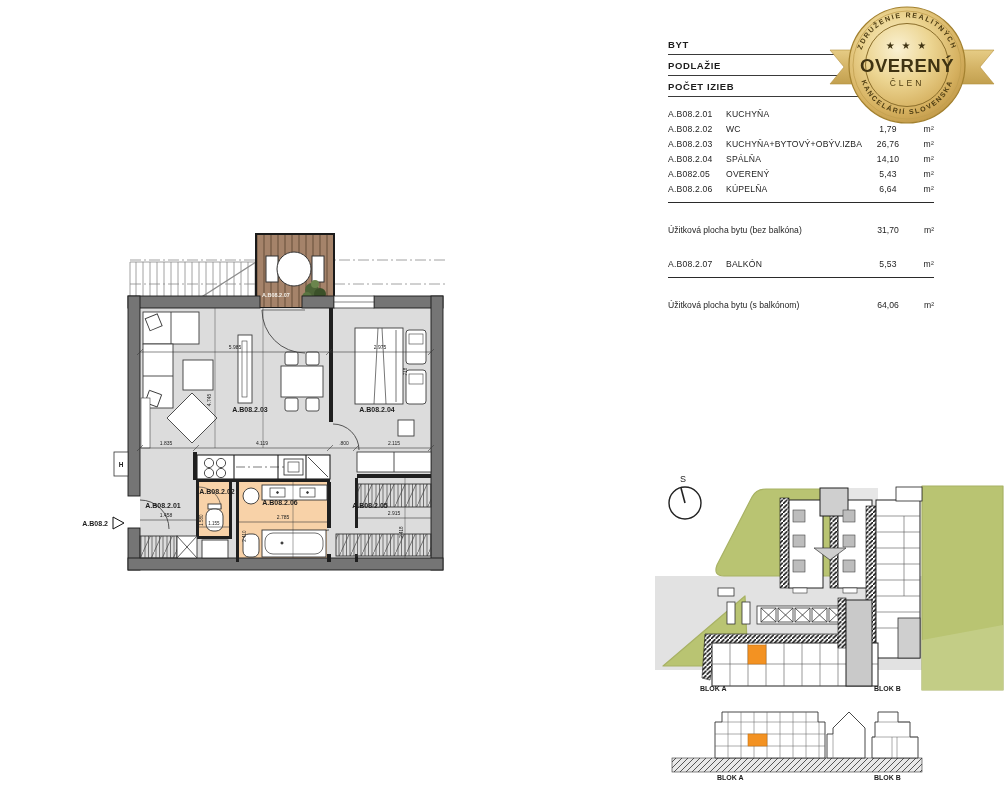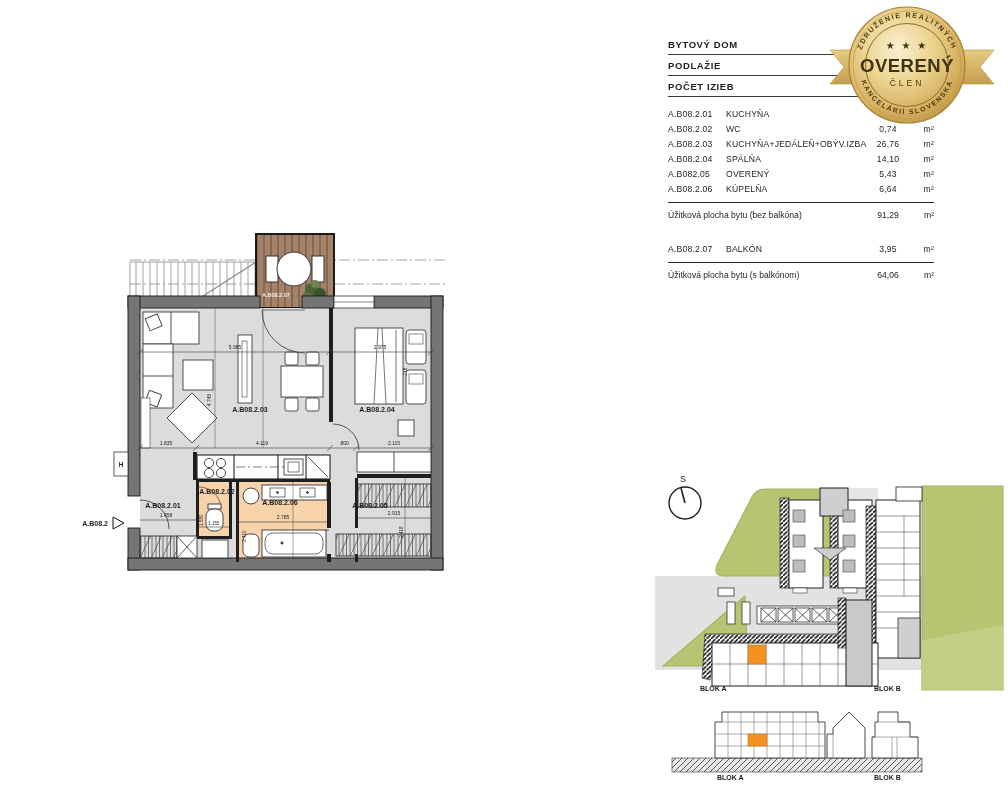--- a/index.html
+++ b/index.html
@@ -11,21 +11,21 @@
   .spec{position:absolute;left:668px;top:34px;width:266px;z-index:2;}
   .hrow{height:20px;display:flex;align-items:center;font-size:9.5px;font-weight:700;
         letter-spacing:.6px;border-bottom:1.3px solid #3a3a3a;width:196px;}
   .rooms{margin-top:9px;}
   .rrow{height:15px;display:flex;align-items:center;font-size:8.6px;letter-spacing:.2px;}
   .c-code{width:58px;}
   .c-name{flex:1;}
   .c-val{width:40px;text-align:center;}
   .c-unit{width:26px;text-align:right;}
   .sep{border-top:1.4px solid #2a2a2a;margin-top:6px;}
-  .trow{display:flex;align-items:center;height:14px;font-size:8.6px;margin-top:5px;}
+  .trow{display:flex;align-items:center;height:14px;font-size:8.6px;margin-top:20px;}
   .trow .c-label{flex:1;}
   .balcony-row{margin-top:19px;}
   .balcony-row .c-name2{flex:1;}
   #badge{position:absolute;left:816px;top:0;z-index:3;}
 </style>
 </head>
 <body>
 
 <svg id="drawing" width="1008" height="796" viewBox="0 0 1008 796">
   <defs>
@@ -420,45 +420,45 @@
 
     <g fill="#1c1c1c" font-size="7" font-weight="700">
       <text x="717" y="780">BLOK A</text>
       <text x="874" y="780">BLOK B</text>
     </g>
   </g>
 </svg>
 
 <div class="spec">
   <div class="hrow">
-      <span>BYTOVÝ DOM</span>
+      <span>BYT</span>
     </div>
   <div class="hrow">
       <span>PODLAŽIE</span>
     </div>
   <div class="hrow">
       <span>POČET IZIEB</span>
     </div>
 
   <div class="rooms">
     <div class="rrow">
       <span class="c-code">A.B08.2.01</span>
       <span class="c-name">KUCHYŇA</span>
       <span class="c-val">3,80</span>
       <span class="c-unit">m²</span>
     </div>
     <div class="rrow">
       <span class="c-code">A.B08.2.02</span>
       <span class="c-name">WC</span>
-      <span class="c-val">0,74</span>
+      <span class="c-val">1,79</span>
       <span class="c-unit">m²</span>
     </div>
     <div class="rrow">
       <span class="c-code">A.B08.2.03</span>
-      <span class="c-name">KUCHYŇA+JEDÁLEŇ+OBÝV.IZBA</span>
+      <span class="c-name">KUCHYŇA+BYTOVÝ+OBÝV.IZBA</span>
       <span class="c-val">26,76</span>
       <span class="c-unit">m²</span>
     </div>
     <div class="rrow">
       <span class="c-code">A.B08.2.04</span>
       <span class="c-name">SPÁLŇA</span>
       <span class="c-val">14,10</span>
       <span class="c-unit">m²</span>
     </div>
     <div class="rrow">
@@ -472,28 +472,28 @@
       <span class="c-name">KÚPELŇA</span>
       <span class="c-val">6,64</span>
       <span class="c-unit">m²</span>
     </div>
   </div>
 
   <div class="sep"></div>
 
   <div class="trow">
     <span class="c-label">Úžitková plocha bytu (bez balkóna)</span>
-    <span class="c-val">91,29</span>
+    <span class="c-val">31,70</span>
     <span class="c-unit">m²</span>
   </div>
 
   <div class="rrow balcony-row">
     <span class="c-code">A.B08.2.07</span>
     <span class="c-name2">BALKÓN</span>
-    <span class="c-val">3,95</span>
+    <span class="c-val">5,53</span>
     <span class="c-unit">m²</span>
   </div>
 
   <div class="sep"></div>
 
   <div class="trow">
     <span class="c-label">Úžitková plocha bytu (s balkónom)</span>
     <span class="c-val">64,06</span>
     <span class="c-unit">m²</span>
   </div>

